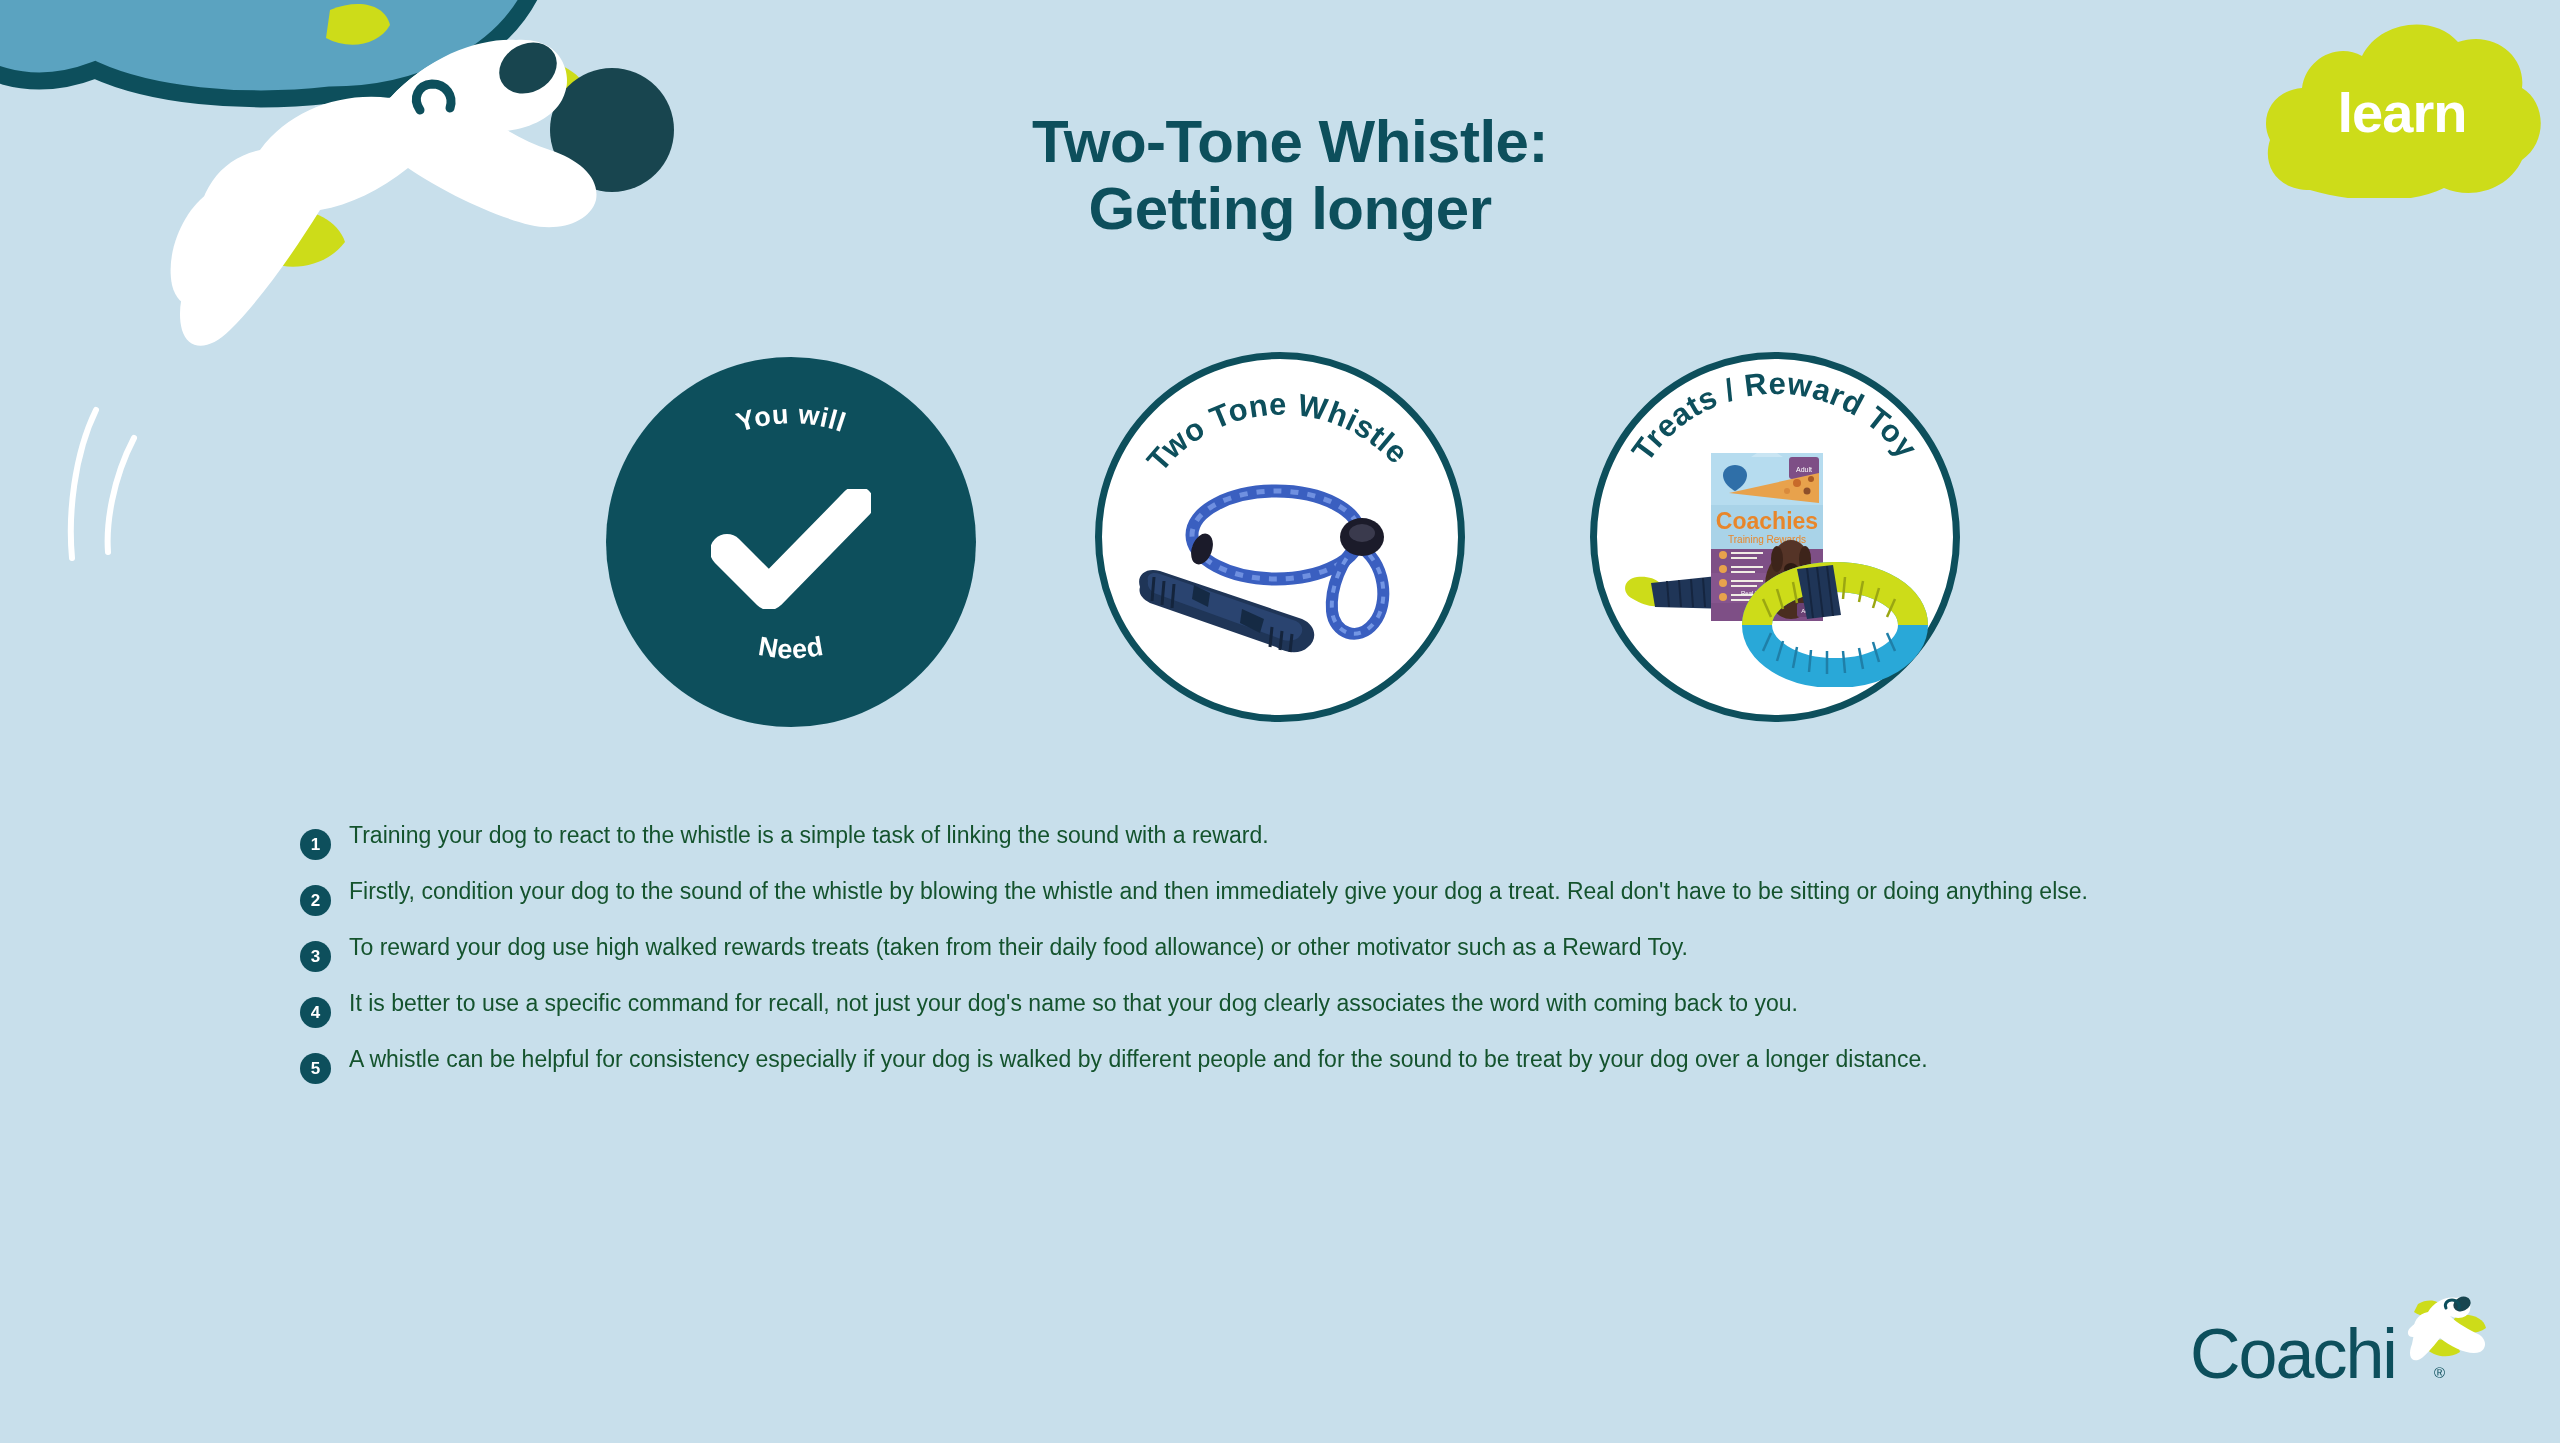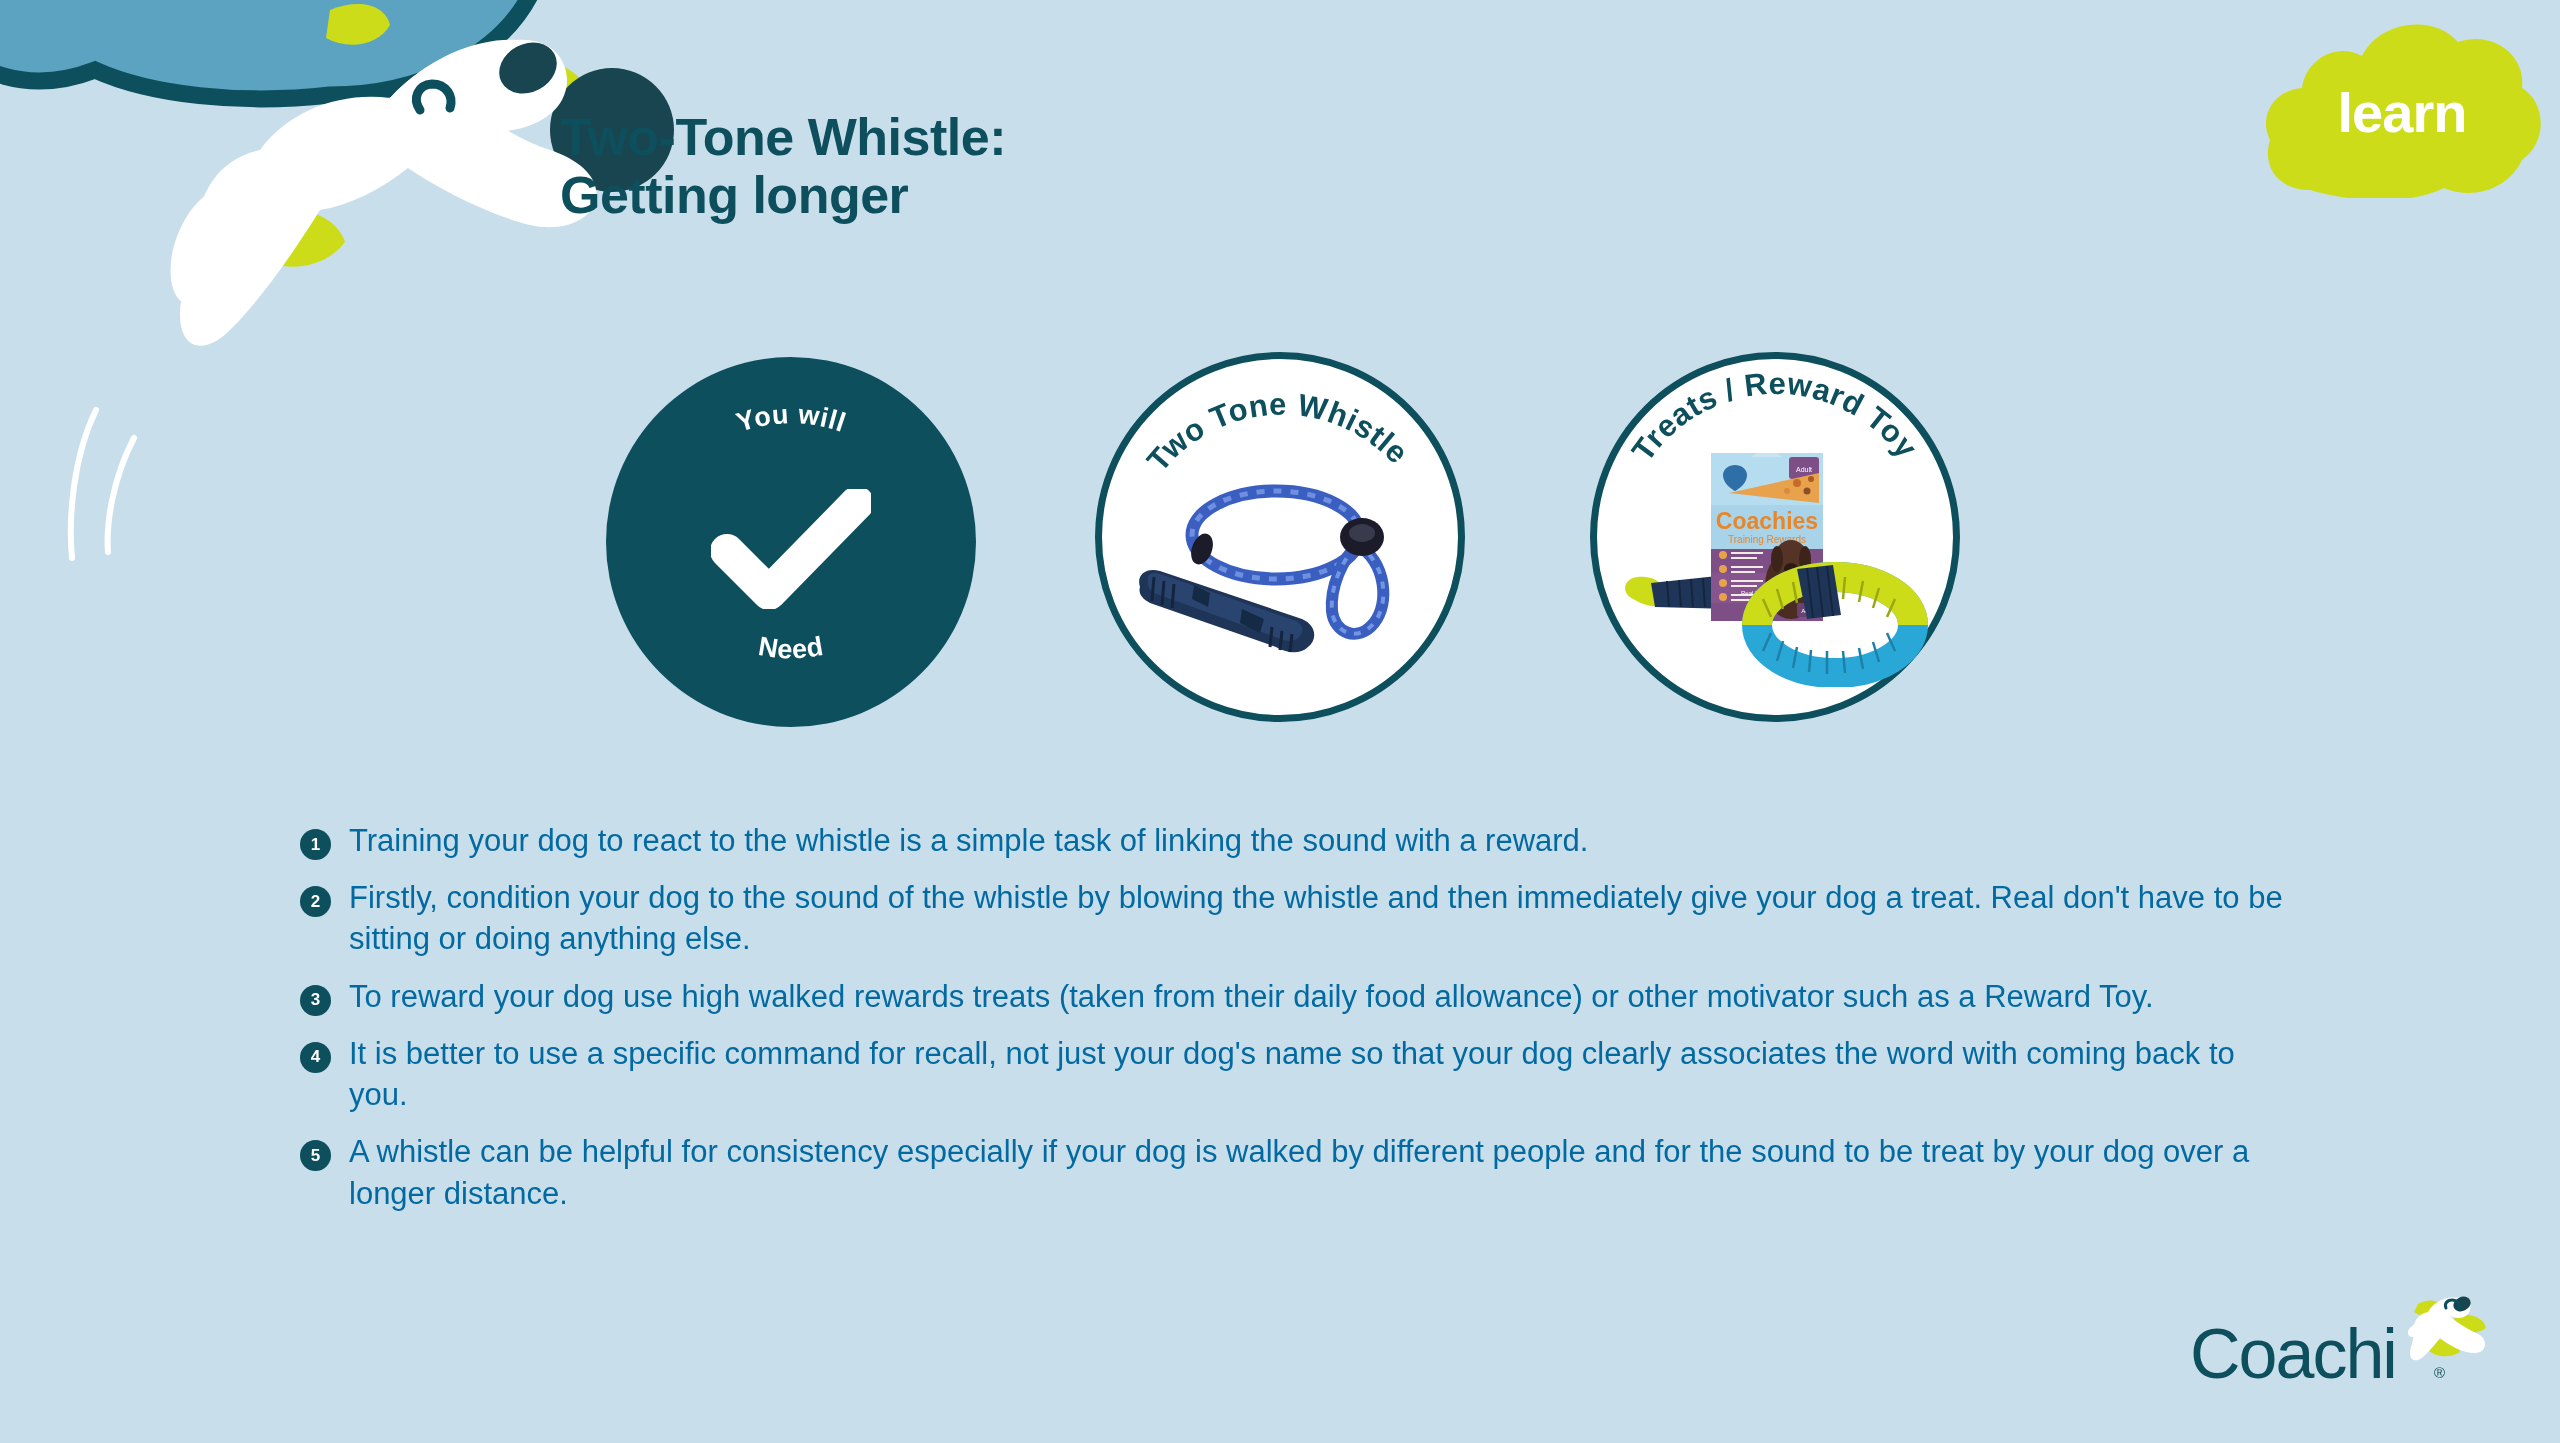--- a/index.html
+++ b/index.html
@@ -21,22 +21,22 @@
   #learn-badge .learn-text {
     position:absolute; left:0; top:0; width:280px; height:180px;
     display:flex; align-items:center; justify-content:center;
     color:#ffffff; font-size:56px; font-weight:bold; letter-spacing:-1px;
     padding-top:8px;
   }
 
   
   #title {
     position:absolute; left:560px; top:108px; width:1460px;
-    color:#0d4f5c;
-    font-size:52px; font-weight:bold; line-height:1.12;
+    text-align:center; color:#0d4f5c;
+    font-size:60px; font-weight:bold; line-height:1.12;
     letter-spacing:-0.5px;
   }
 
   
   #circles { position:absolute; left:600px; top:350px; width:1380px; height:385px; }
   .circle { position:absolute; width:370px; height:370px; border-radius:50%; }
   .circle.filled { background:#0d4f5c; }
   .circle.outlined { background:#ffffff; border:7px solid #0d4f5c; }
   #circle-1 { left:6px;  top:7px; }
   #circle-2 { left:495px; top:2px; }
@@ -58,21 +58,21 @@
   #list { position:absolute; left:300px; top:820px; width:2000px; }
   .list-item { display:flex; align-items:flex-start; margin-bottom:16px; }
   .badge {
     flex:0 0 auto; width:31px; height:31px; border-radius:50%;
     background:#0d4f5c; color:#ffffff;
     font-size:17px; font-weight:bold;
     display:flex; align-items:center; justify-content:center;
     margin-top:9px; margin-right:18px;
   }
   .item-text {
-    color:#0369a1; font-size:31px; line-height:1.33;
+    color:#14532d; font-size:23px; line-height:1.33;
     max-width:1940px;
   }
 
   
   #coachi-logo { position:absolute; left:2190px; top:1300px; width:300px; height:110px; }
   #coachi-logo .word {
     position:absolute; left:0; top:14px;
     color:#0d4f5c; font-size:70px; font-weight:normal; letter-spacing:-2px;
   }
   #coachi-logo .reg {

